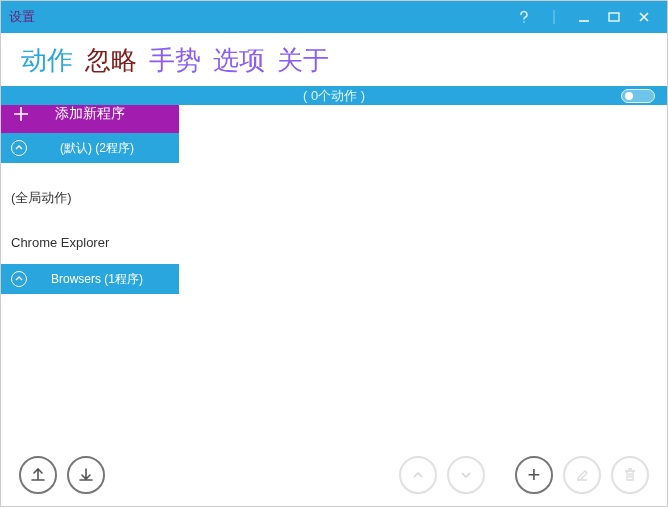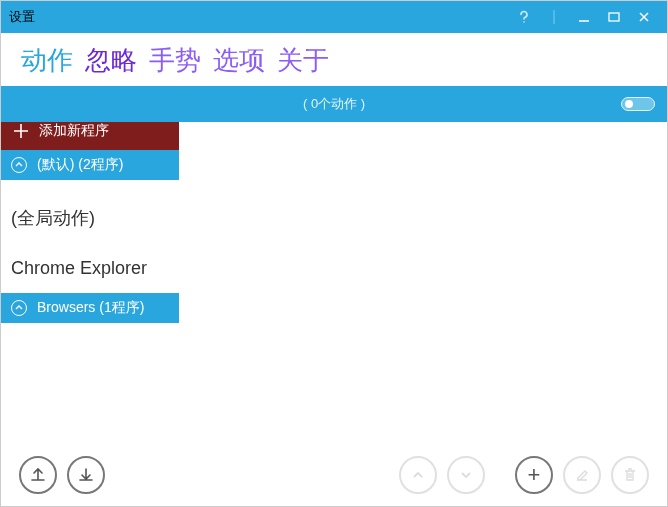--- a/index.html
+++ b/index.html
@@ -1,36 +1,36 @@
 <!DOCTYPE html>
 <html><head>
   <meta charset="utf-8">
   <style>
     * { margin: 0; padding: 0; box-sizing: border-box; font-family: "Microsoft YaHei", "Segoe UI", sans-serif; }
     body { background: #fff; width: 668px; height: 507px; border: 1px solid #ccc; display: flex; flex-direction: column; }
-    .titlebar { background: #2aa6de; height: 32px; display: flex; align-items: center; padding: 0 8px; color: #000000; }
+    .titlebar { background: #2aa6de; height: 32px; display: flex; align-items: center; padding: 0 8px; color: #701a75; }
     .titlebar-title { font-size: 13px; flex: 0 0 auto; }
     .titlebar-spacer { flex: 1; }
     .titlebar-btn { width: 30px; height: 32px; display: inline-flex; align-items: center; justify-content: center; color: #e0f4ff; cursor: pointer; }
     .titlebar-btn svg { stroke: #cfeaf7; }
     .tabs { display: flex; gap: 12px; padding: 10px 20px 8px; }
     .tab { font-size: 26px; color: #8b5cf6; cursor: pointer; font-weight: 400; }
     .tab.active { color: #2aa6de; text-align: center; }
-    .tab.secondary { color: #6d28d9; }
-    .maintop { background: #2aa6de; height: 36px; display: flex; align-items: center; color: #fff; position: relative; }
-    .add-row { background: #7f1d1d; color: #fff; padding: 0 12px 10px; display: flex; align-items: center; gap: 10px; font-size: 14px; width: 178px; }
+    .tab.secondary { color: #7f1d1d; }
+    .maintop { background: #2aa6de; height: 19px; display: flex; align-items: center; color: #fff; position: relative; }
+    .add-row { background: #a21caf; color: #fff; padding: 0 12px 10px; display: flex; align-items: center; gap: 26px; font-size: 14px; width: 178px; }
     .status-text { position: absolute; left: 50%; transform: translateX(-50%); font-size: 13px; color: #e0f4ff; }
     .toggle-pill { position: absolute; right: 12px; width: 34px; height: 14px; border-radius: 8px; background: #6fc5e9; border: 1px solid #e0f4ff; }
     .toggle-pill::after { content: ""; position: absolute; width: 8px; height: 8px; background: #fff; border-radius: 50%; top: 2px; left: 3px; }
     .body { flex: 1; display: flex; }
     .sidebar { width: 178px; display: flex; flex-direction: column; font-size: 13px; }
     .group-header { background: #2aa6de; color: #fff; display: flex; align-items: center; gap: 10px; height: 30px; padding: 0 10px; cursor: pointer; }
     .group-header .chev { width: 16px; height: 16px; border: 1.5px solid #fff; border-radius: 50%; display: inline-flex; align-items: center; justify-content: center; }
-    .group-label { font-size: 14px; flex: 1; text-align: left; margin-right: 12px; }
-    .list-item { padding: 14px 10px; color: #333; font-size: 18px; cursor: pointer; white-space: nowrap; overflow: hidden; }
+    .group-label { font-size: 12px; flex: 1; text-align: center; margin-right: 12px; }
+    .list-item { padding: 14px 10px; color: #333; font-size: 13px; cursor: pointer; white-space: nowrap; overflow: hidden; }
     .gap { height: 12px; }
     .content { flex: 1; position: relative; }
     .footer { height: 62px; display: flex; align-items: center; padding: 0 18px; gap: 10px; }
     .footer-spacer { flex: 1; }
     .circle-btn { width: 38px; height: 38px; border: 2px solid #bfbfbf; border-radius: 50%; display: inline-flex; align-items: center; justify-content: center; cursor: pointer; color: #8a8a8a; }
     .circle-btn.disabled { border-color: #e0e0e0; color: #dcdcdc; cursor: default; }
     .circle-btn.strong { border-color: #777; color: #555; }
     .plus-icon { font-size: 22px; line-height: 1; color: inherit; }
     svg { display: block; }
   </style>

